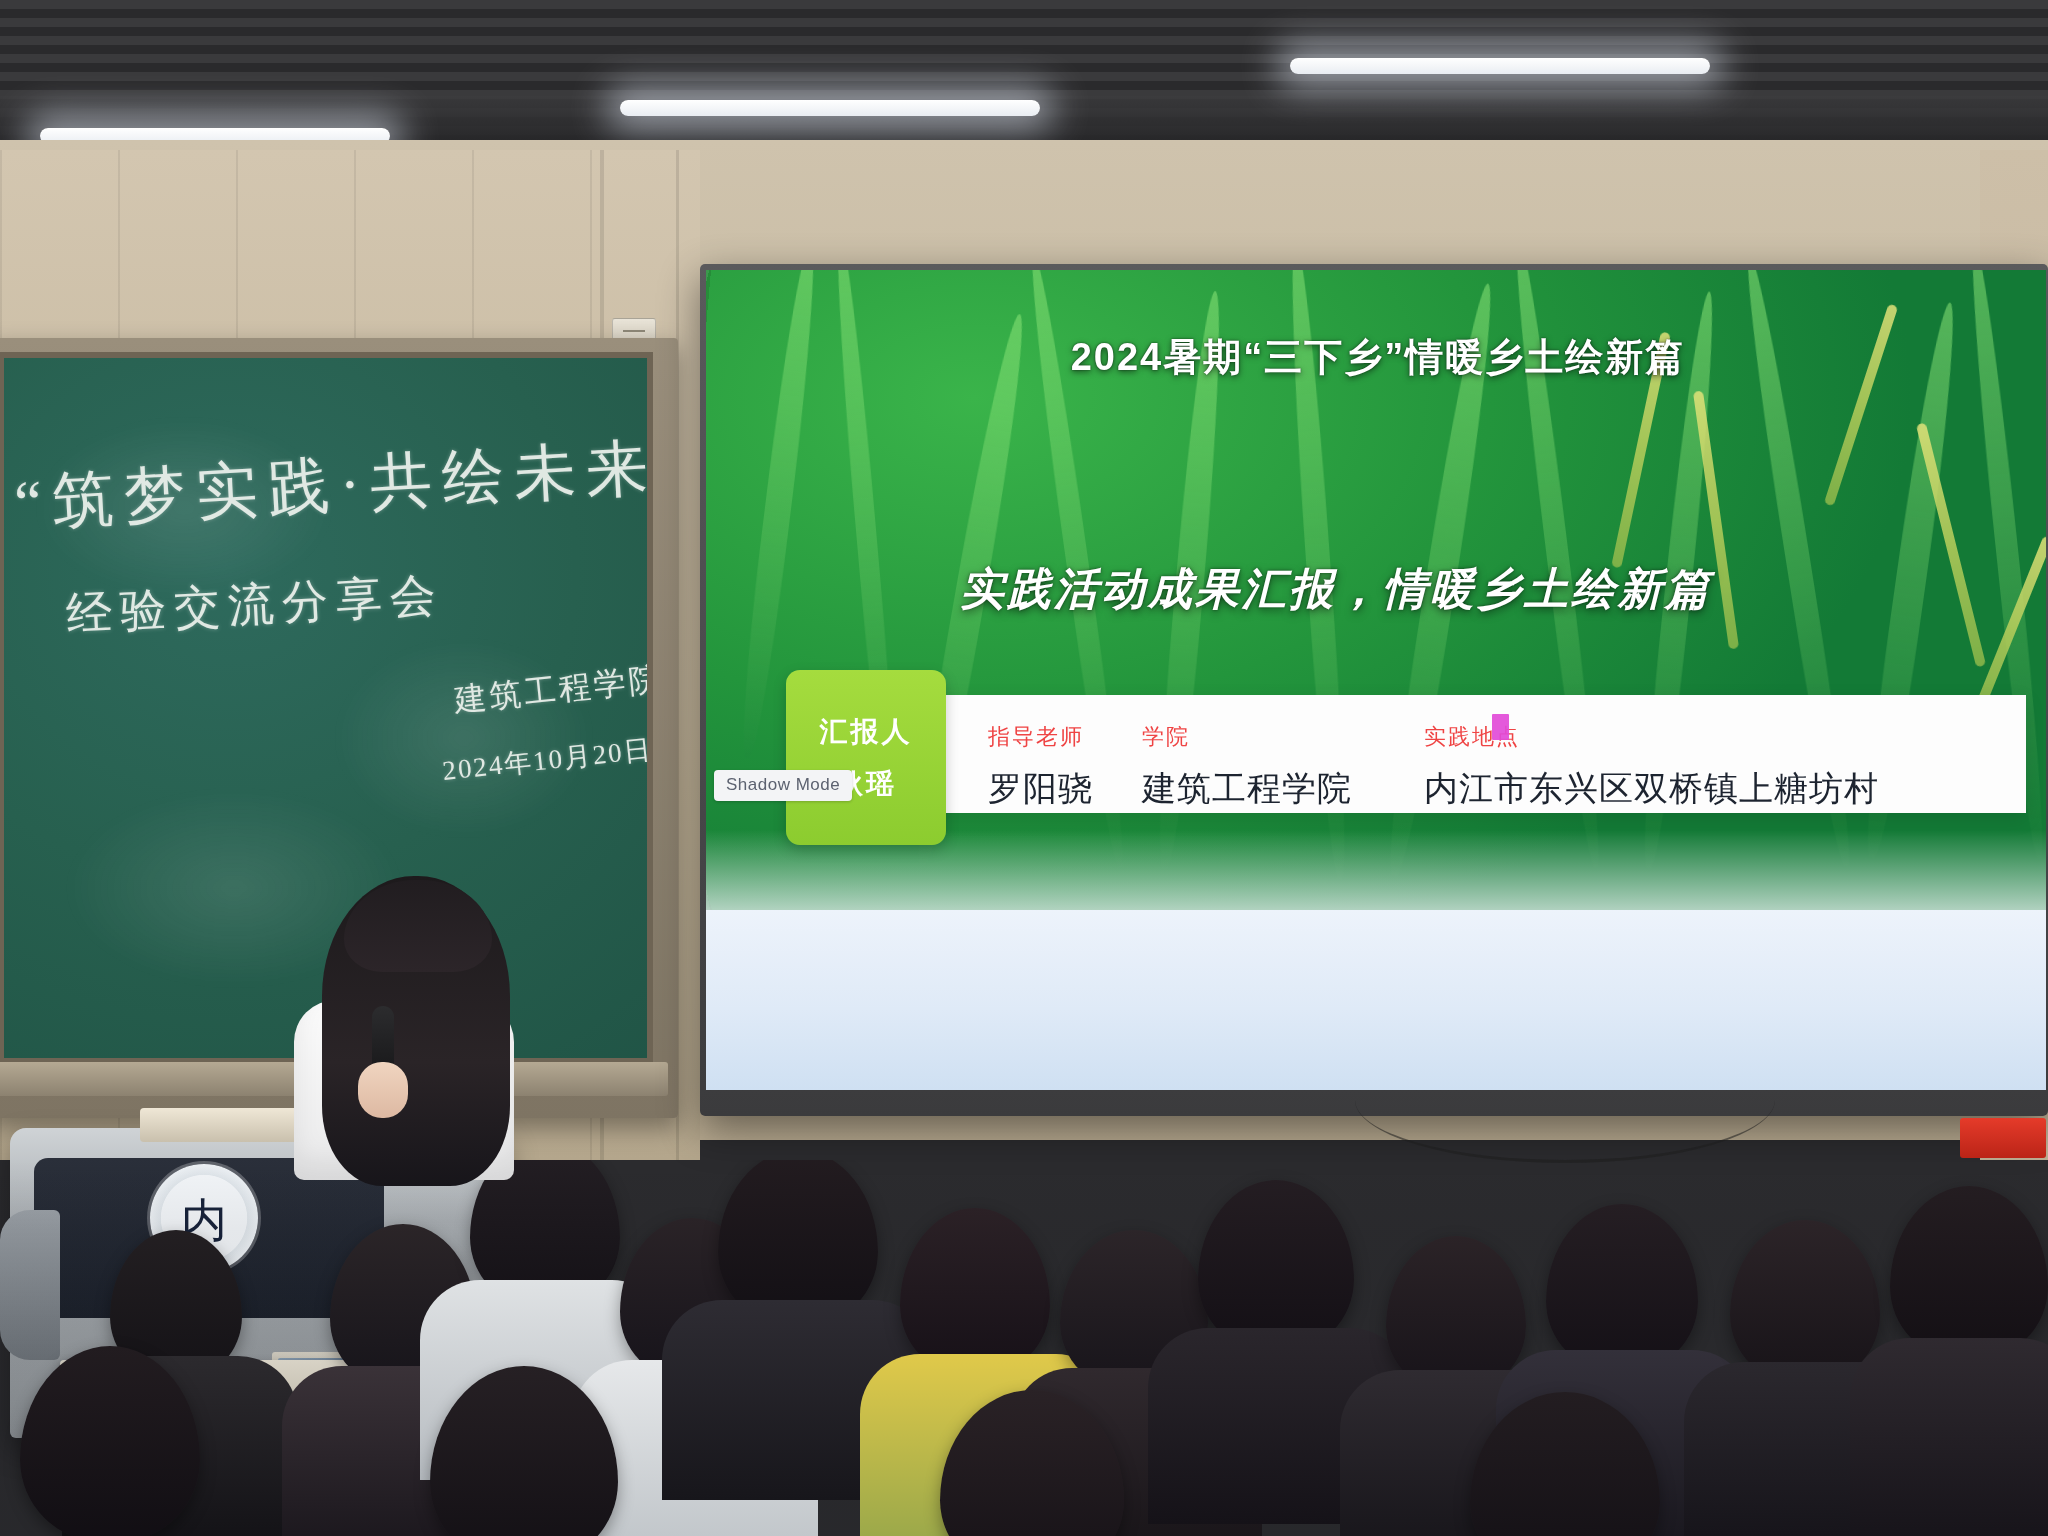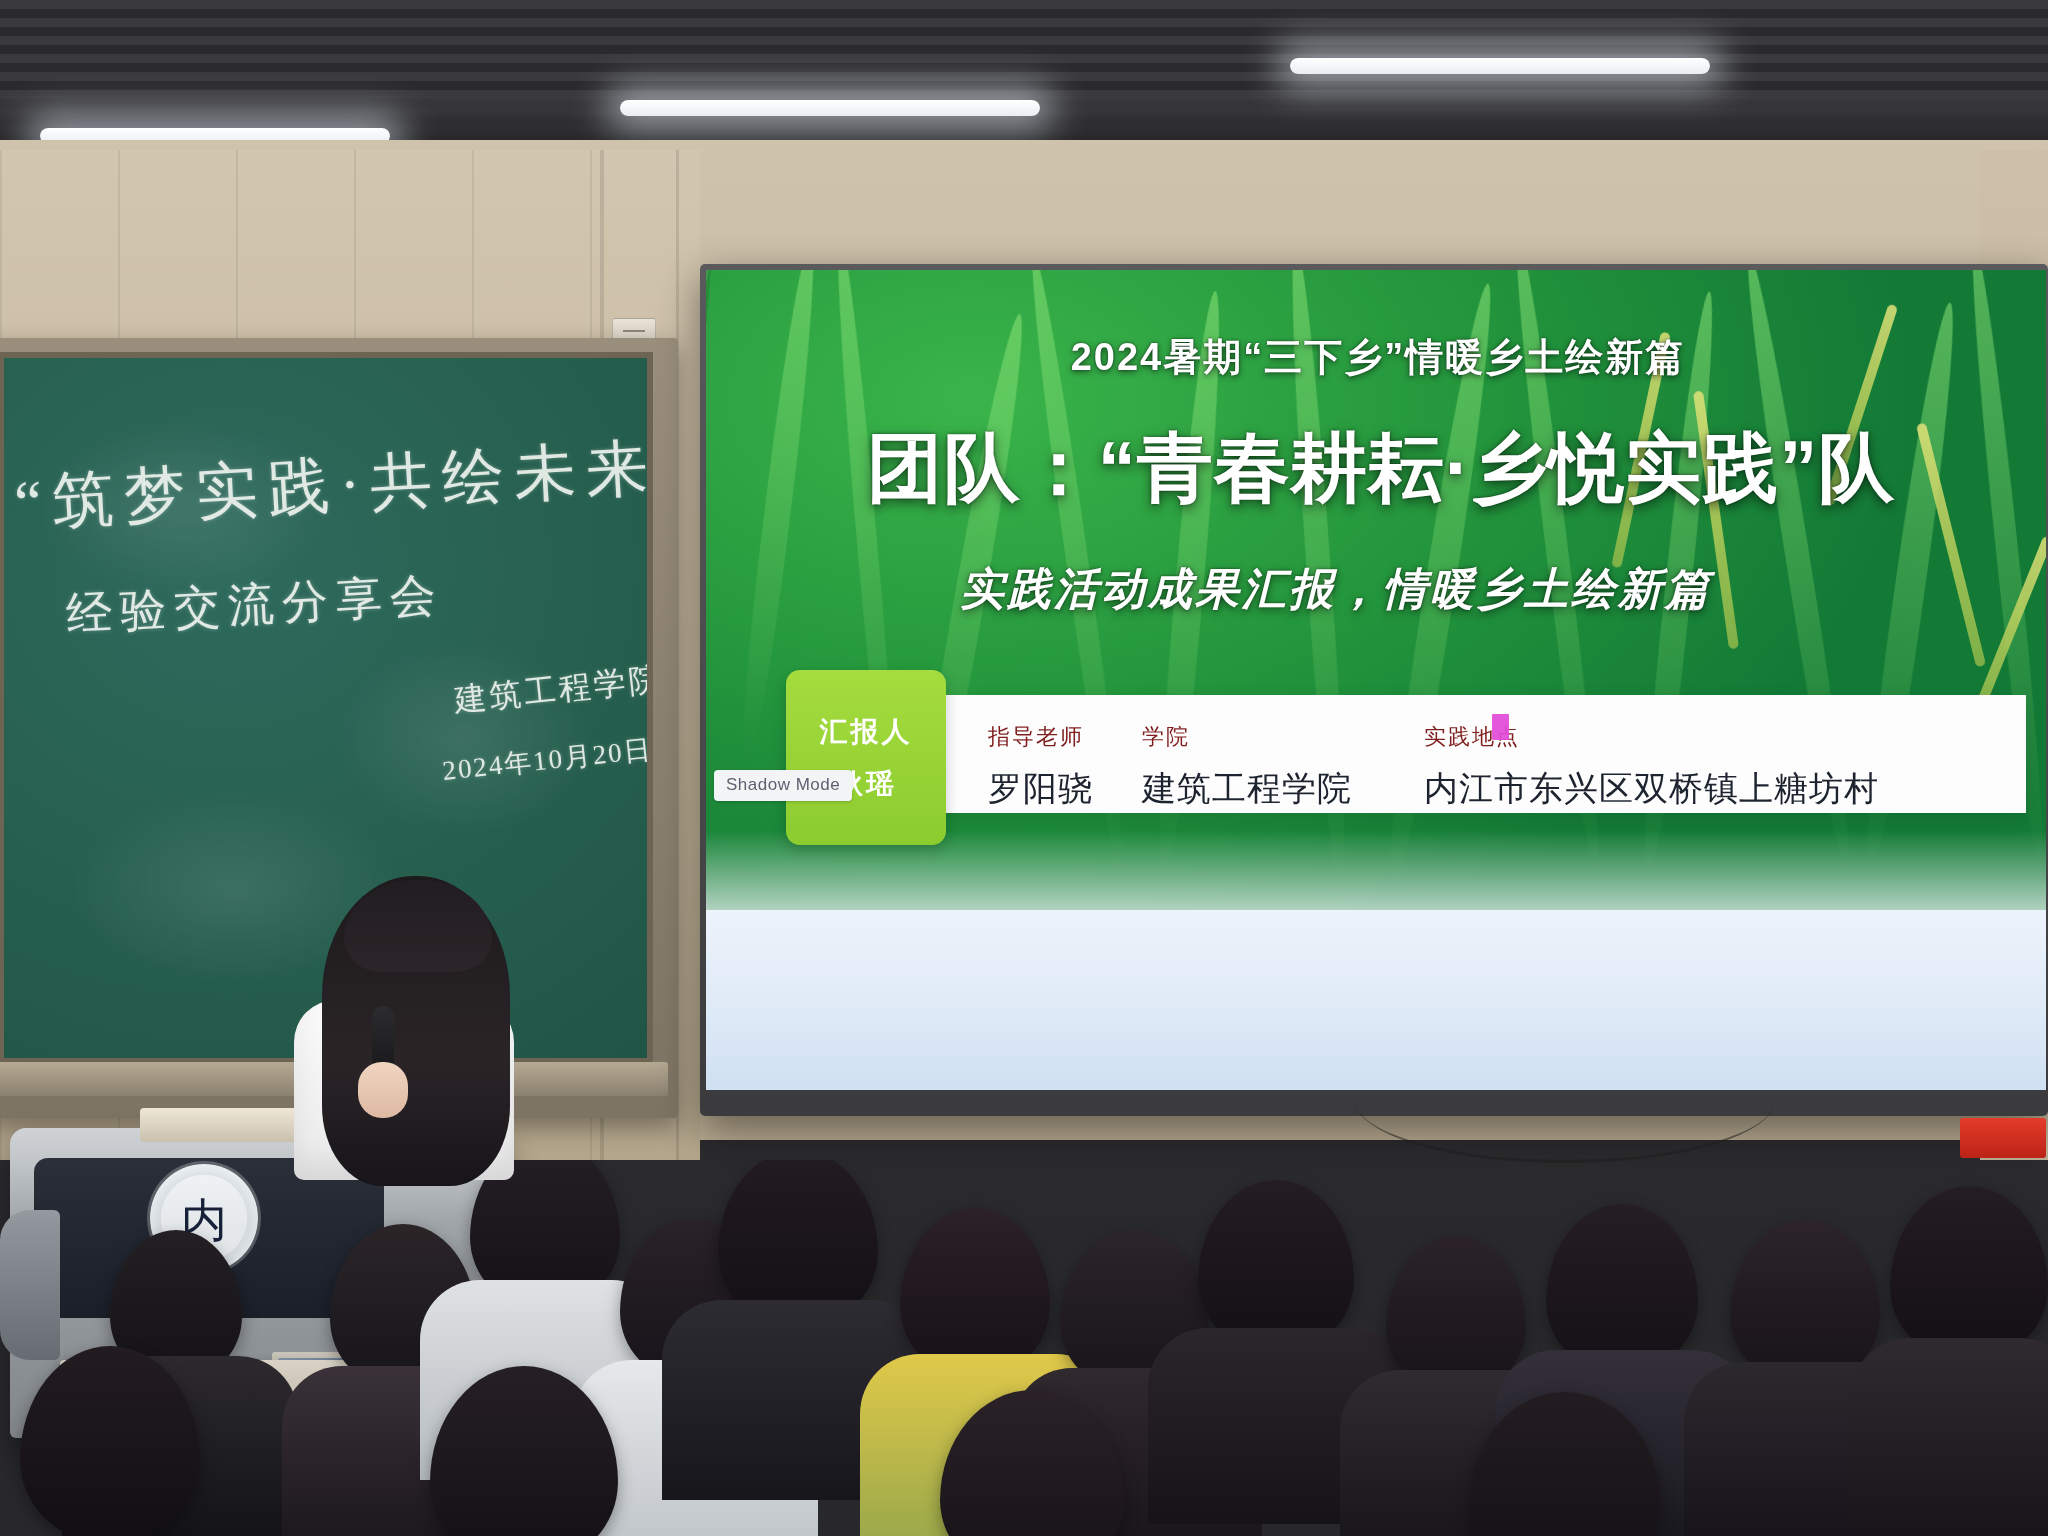--- a/index.html
+++ b/index.html
@@ -158,21 +158,21 @@
   .badge{
     position:absolute;left:80px;top:400px;width:160px;height:175px;
     background:linear-gradient(180deg,#a5dc3e,#8ccc2f);
     border-radius:14px;
     box-shadow:0 5px 14px rgba(0,0,0,.20);
     display:flex;flex-direction:column;align-items:center;justify-content:center;gap:14px;
     color:#ffffff;font-weight:bold;font-size:28px;letter-spacing:3px;
   }
   .field{position:absolute;}
   .field .f-label{
-    font-size:22px;color:#7f1d1d;letter-spacing:2px;margin-bottom:14px;
+    font-size:22px;color:#ef4444;letter-spacing:2px;margin-bottom:14px;
   }
   .field .f-value{
     font-size:34px;color:#1d2430;letter-spacing:1px;white-space:nowrap;
   }
   .f1{left:282px;top:452px;}
   .f2{left:436px;top:452px;}
   .f3{left:718px;top:452px;}
   .cursor-hi{
     position:absolute;left:786px;top:444px;width:17px;height:26px;
     background:#e24bd8;opacity:.92;border-radius:1px;
@@ -349,21 +349,20 @@
       <div class="grain" style="left:930px;top:60px;height:240px;transform:rotate(12deg);"></div>
       <div class="grain" style="left:1005px;top:120px;height:260px;transform:rotate(-8deg);"></div>
       <div class="grain" style="left:1150px;top:30px;height:210px;transform:rotate(18deg);"></div>
       <div class="grain" style="left:1240px;top:150px;height:250px;transform:rotate(-14deg);"></div>
       <div class="grain" style="left:1300px;top:260px;height:200px;transform:rotate(22deg);"></div>
       <div class="photo-fade"></div>
     </div>
     <div class="slide-lower"></div>
 
     <div class="slide-sub">2024暑期“三下乡”情暖乡土绘新篇</div>
-    <div class="slide-title">团队：“青春耕耘·乡悦实践”队</div>
     <div class="slide-tag">实践活动成果汇报，情暖乡土绘新篇</div>
 
     <div class="info-card"></div>
 
     <div class="badge">
       <span>汇报人</span>
       <span>耿瑶</span>
     </div>
 
     <div class="field f1">

